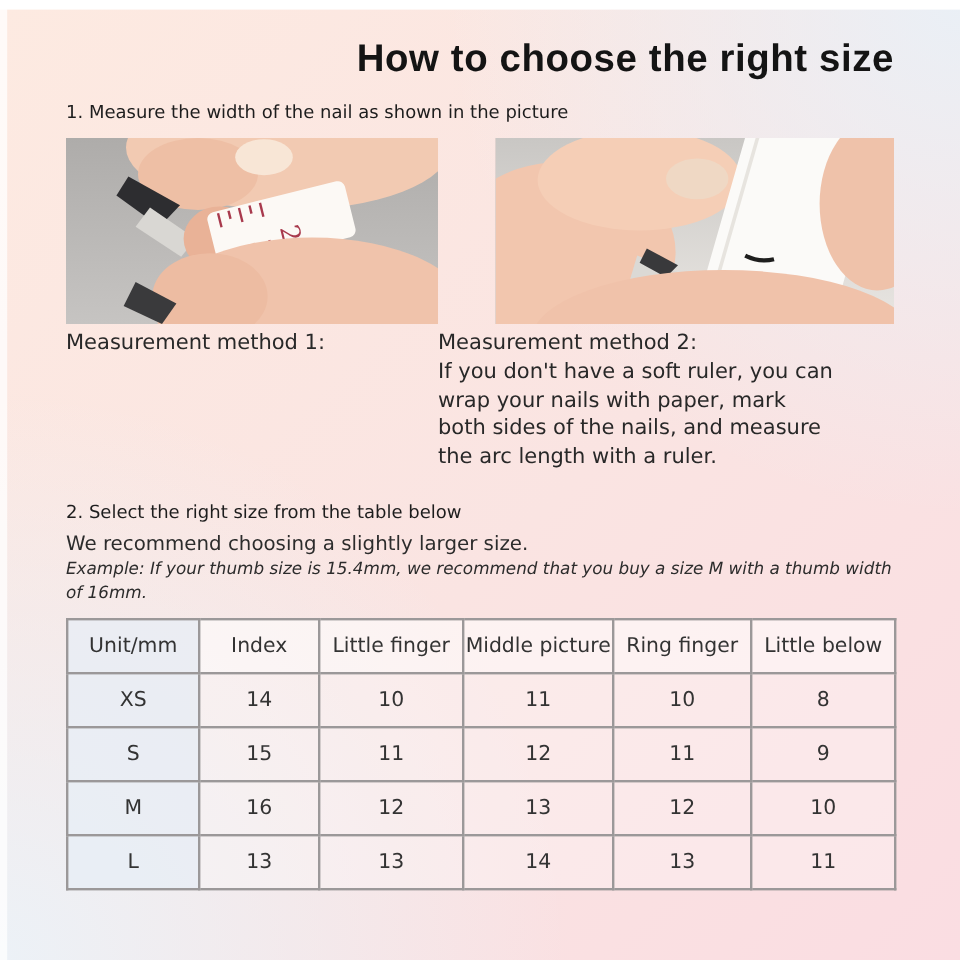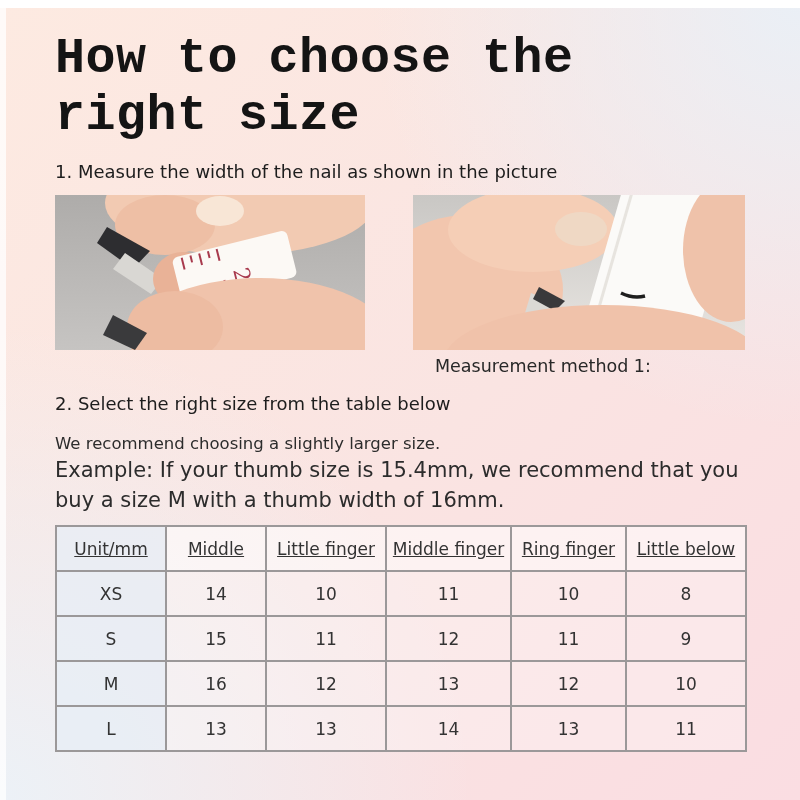--- a/index.html
+++ b/index.html
@@ -15,50 +15,50 @@
       radial-gradient(circle at 100% 0%, rgba(233,240,247,0.95) 0%, rgba(233,240,247,0) 38%),
       radial-gradient(circle at 0% 100%, rgba(235,242,248,0.95) 0%, rgba(235,242,248,0) 42%),
       linear-gradient(135deg, #fdeae1 0%, #fae4e2 55%, #fadde2 100%);
   }
   .edge-top  { position:absolute; top:0; left:0; width:100%; height:8px; background:#ffffff; }
   .edge-left { position:absolute; top:0; left:0; width:6px; height:100%; background:rgba(255,255,255,0.75); }
 
   .content { position:absolute; left:55px; top:8px; width:690px; }
 
   .page-title {
-    font-family:Liberation Mono, monospace;
+    font-family:Liberation Sans, sans-serif;
     font-weight:700;
-    font-size:50px;
+    font-size:32px;
     letter-spacing:0.5px;
     color:#141414;
-    text-align:left;
+    text-align:right;
     margin-top:22px;
   }
 
   .step-heading {
-    font-size:18px;
+    font-size:15px;
     font-weight:500;
     color:#1d1d1d;
     margin-top:17px;
   }
 
   .photos-row { display:flex; gap:48px; margin-top:13px; }
   .photo { height:155px; overflow:hidden; background:#b9b7b5; }
   .photo.p1 { width:310px; }
   .photo.p2 { width:332px; }
   .photo svg { display:block; }
 
-  .captions-row { display:flex; margin-top:5px;justify-content:flex-end; }
+  .captions-row { display:flex; margin-top:5px; }
   .caption { font-size:17.5px; line-height:1.36; color:#282828; }
   .caption.c1 { width:310px; }
   .caption.c2 { width:332px; }
 
-  .step2-heading { margin-top:14px; }
-  .note    { font-size:16.5px; color:#2c2c2c; margin-top:20px; }
-  .example { font-size:21px; color:#2c2c2c; margin-top:3px; line-height:1.42; width:690px; }
+  .step2-heading { margin-top:24px; }
+  .note    { font-size:16.5px; color:#2c2c2c; margin-top:7px; }
+  .example { font-size:14px; color:#2c2c2c; margin-top:3px; line-height:1.42; width:690px;font-style:italic; }
 
   table.size-table {
     border-collapse:collapse;
     table-layout:fixed;
     width:690px;
     margin-top:10px;
     font-size:17px;
     color:#333;
   }
   .size-table col.c0 { width:110px; }
@@ -68,21 +68,21 @@
   .size-table col.c4 { width:115px; }
   .size-table col.c5 { width:120px; }
   .size-table th, .size-table td {
     border:2px solid #9b9899;
     height:43px;
     text-align:center;
     vertical-align:middle;
     font-weight:normal;
     padding:0;
   }
-  .size-table th { background:rgba(255,255,255,0.55);text-decoration:underline; }
+  .size-table th { background:rgba(255,255,255,0.55); }
   .size-table td { background:rgba(255,255,255,0.28); }
   .size-table th:first-child,
   .size-table td:first-child { background:rgba(231,238,245,0.75); }
 </style>
 </head>
 <body>
 
 <div class="page">
   <div class="edge-top"></div>
   <div class="edge-left"></div>
@@ -165,41 +165,45 @@
 
           <ellipse cx="190" cy="168" rx="160" ry="58" fill="#f0c2aa"></ellipse>
         </svg>
       </div>
     </div>
 
     <div class="captions-row">
       <div class="caption c1">
         <div>Measurement method 1:</div>
       </div>
+      <div class="caption c2">
+        <div>Measurement method 2:</div>
+        <div>If you don't have a soft ruler, you can wrap your nails with paper, mark both sides of the nails, and measure the arc length with a ruler.</div>
+      </div>
     </div>
 
     <div class="step-heading step2-heading">2. Select the right size from the table below</div>
     <div class="note">We recommend choosing a slightly larger size.</div>
     <div class="example">Example: If your thumb size is 15.4mm, we recommend that you buy a size M with a thumb width of 16mm.</div>
 
     <table class="size-table">
       <colgroup>
         <col class="c0">
           <col class="c1">
           <col class="c2">
           <col class="c3">
           <col class="c4">
           <col class="c5">
       </colgroup>
       <thead>
         <tr>
           <th>Unit/mm</th>
-          <th>Middle</th>
+          <th>Index</th>
           <th>Little finger</th>
-          <th>Middle finger</th>
+          <th>Middle picture</th>
           <th>Ring finger</th>
           <th>Little below</th>
         </tr>
       </thead>
       <tbody>
         <tr>
           <td>XS</td>
           <td>14</td>
           <td>10</td>
           <td>11</td>

